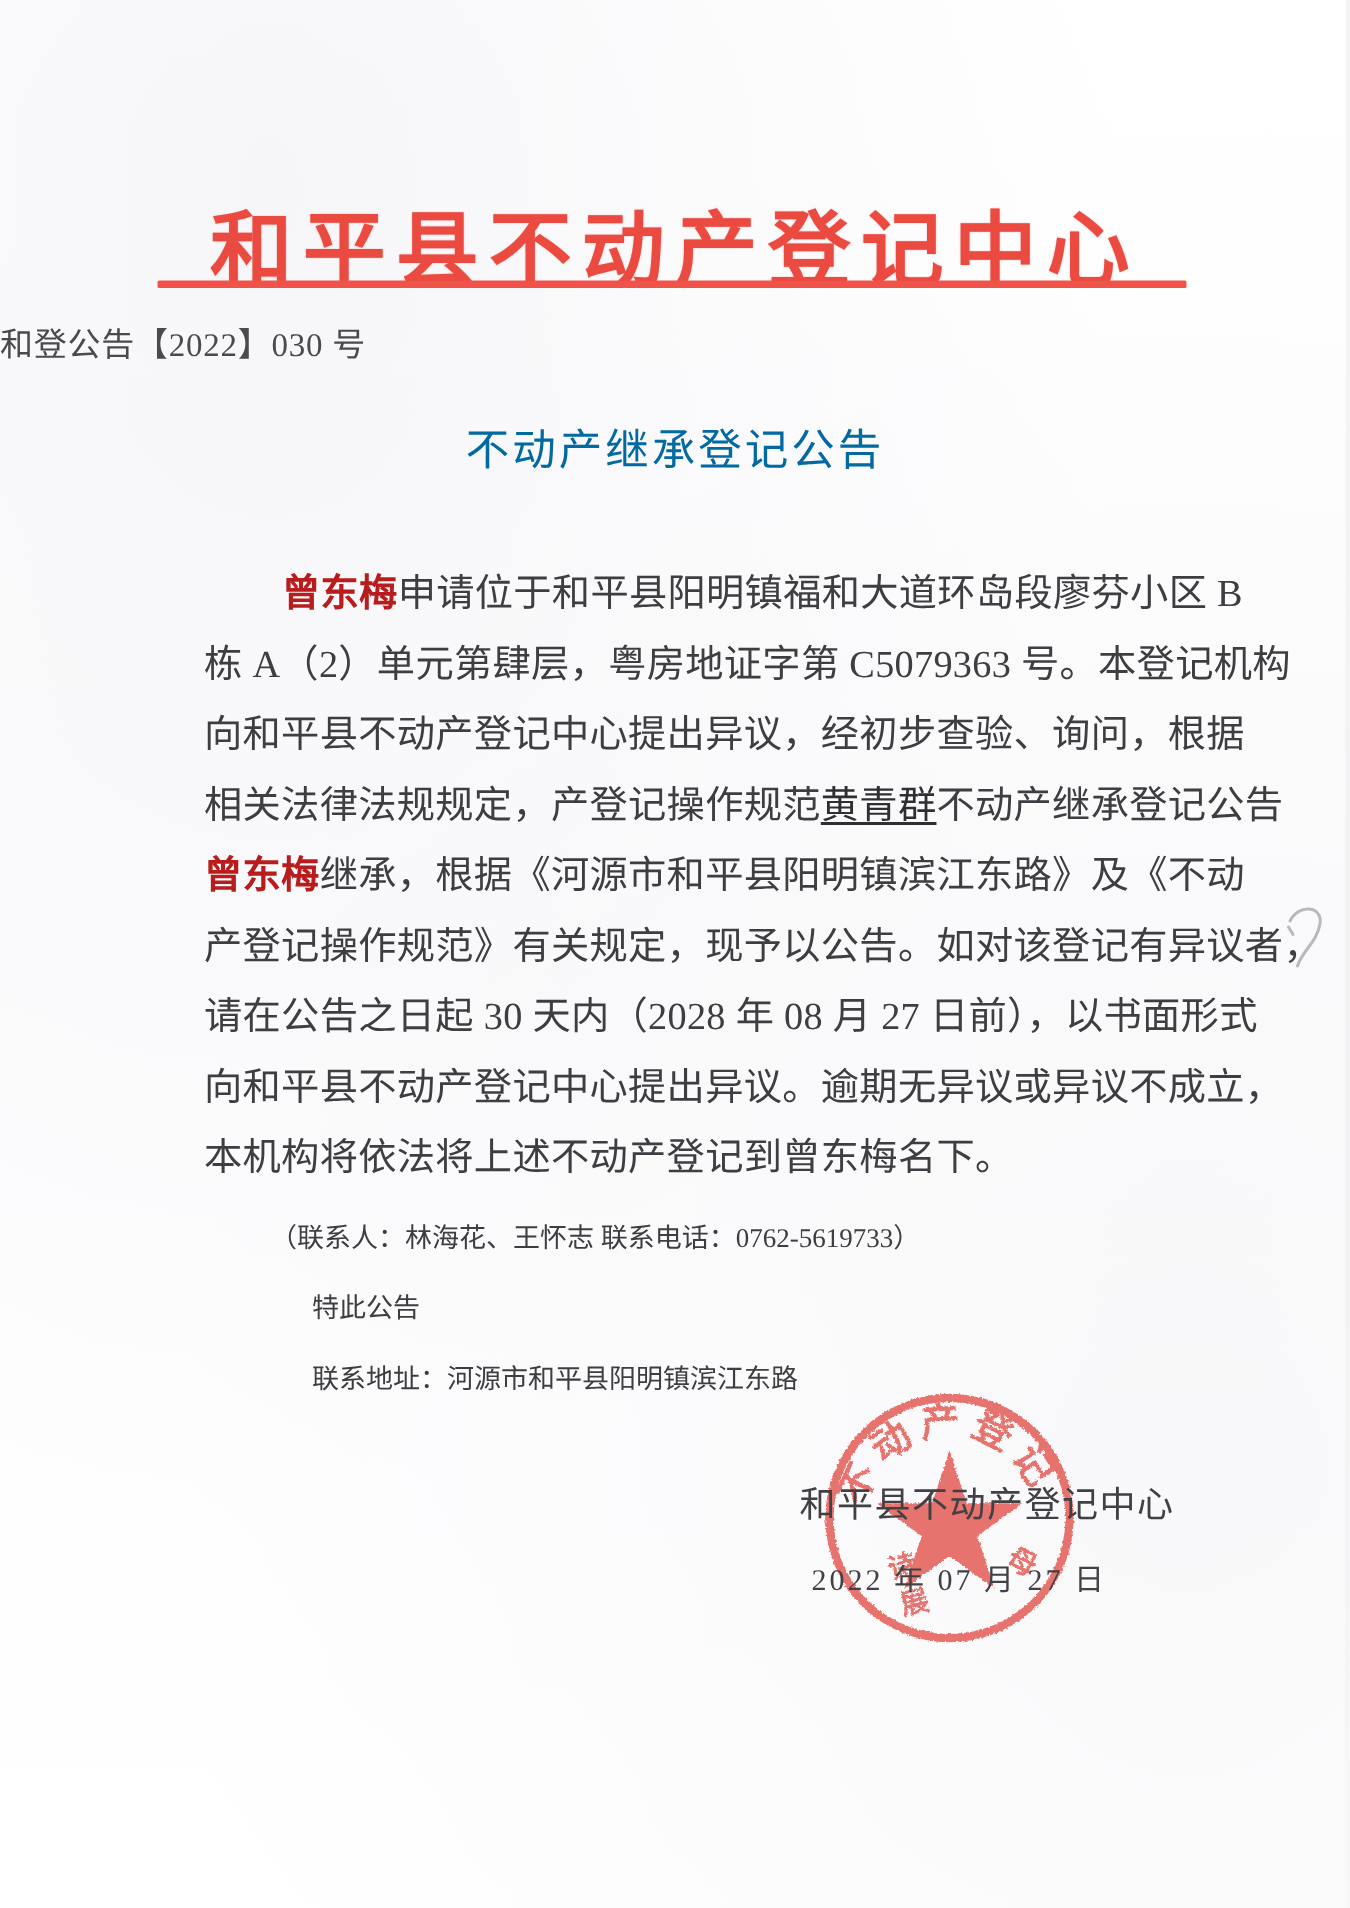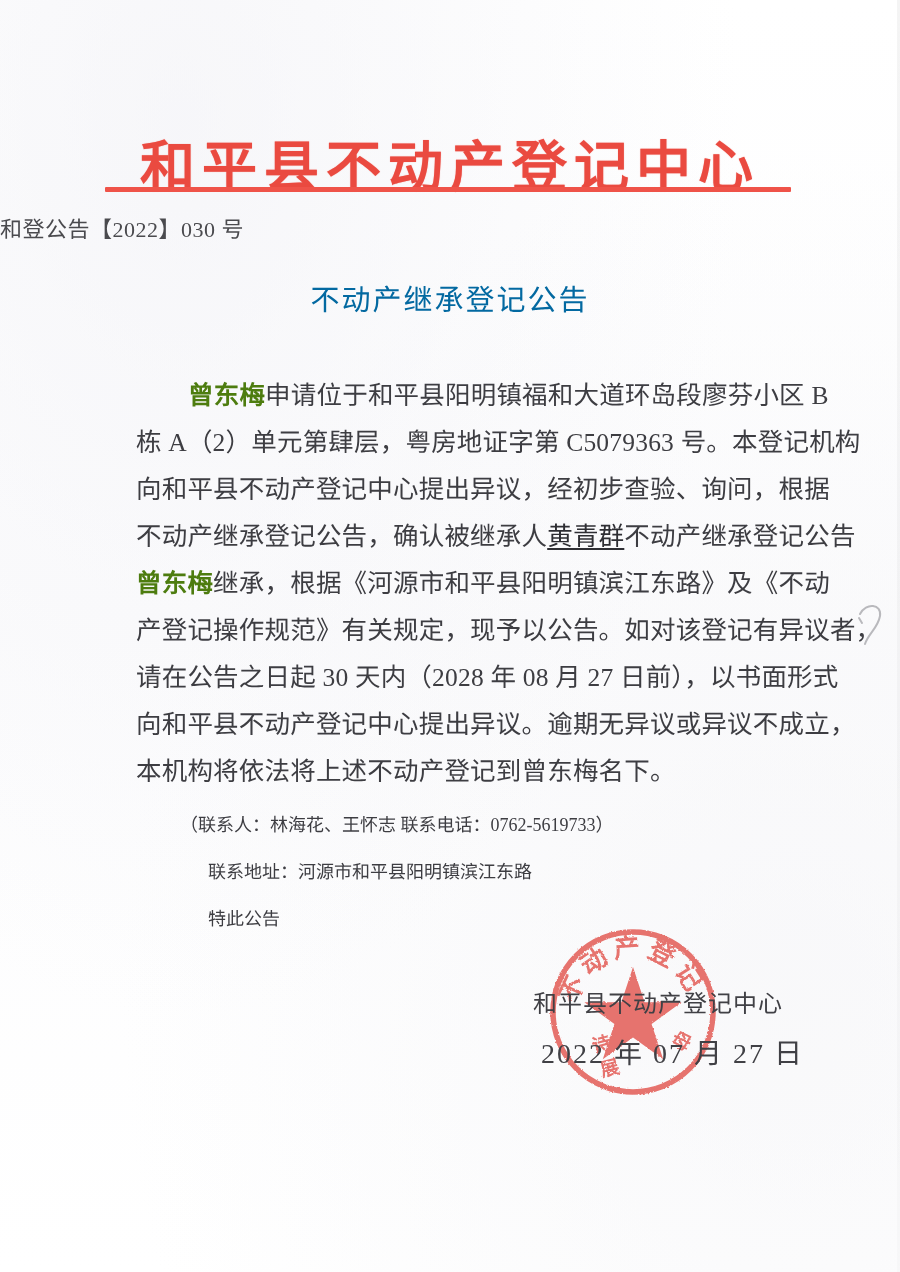--- a/index.html
+++ b/index.html
@@ -98,21 +98,21 @@
     height: 47px;
     line-height: 47px;
     font-size: 25.5px;
     color: #3d3d42;
     letter-spacing: 0.2px;
     white-space: nowrap;
   }
   .body-line.indent { padding-left: 52px; }
   .emph {
     font-weight: bold;
-    color: #4d7c0f;
+    color: #b91c1c;
   }
   .emph-underline {
     font-weight: normal;
     color: #2e2e33;
     text-decoration: underline;
     text-underline-offset: 3px;
   }
 
   
   .contact-block {
@@ -139,21 +139,21 @@
     width: 300px;
   }
   .sign-org {
     font-size: 24px;
     color: #404045;
     letter-spacing: 1px;
     white-space: nowrap;
     line-height: 32px;
   }
   .sign-date {
-    font-size: 28px;
+    font-size: 20px;
     color: #404045;
     letter-spacing: 2px;
     white-space: nowrap;
     line-height: 32px;
     margin-top: 18px;
     padding-left: 8px;
   }
 
   
   .seal {
@@ -187,32 +187,32 @@
   <div class="masthead-rule"></div>
 
   <div class="doc-number">和登公告【2022】030 号</div>
 
   <div class="doc-title">不动产继承登记公告</div>
 
   <div class="body-block" id="body-block">
       <div class="body-line indent"><span class="emph">曾东梅</span><span>申请位于和平县阳明镇福和大道环岛段廖芬小区 B</span></div>
       <div class="body-line"><span>栋 A（2）单元第肆层，粤房地证字第 C5079363 号。本登记机构</span></div>
       <div class="body-line"><span>向和平县不动产登记中心提出异议，经初步查验、询问，根据</span></div>
-      <div class="body-line"><span>不动产继承登记公告，确认被继承人</span><span class="emph-underline">黄青群</span><span>不动产继承登记公告</span></div>
+      <div class="body-line"><span>相关法律法规规定，产登记操作规范</span><span class="emph-underline">黄青群</span><span>不动产继承登记公告</span></div>
       <div class="body-line"><span class="emph">曾东梅</span><span>继承，根据《河源市和平县阳明镇滨江东路》及《不动</span></div>
       <div class="body-line"><span>产登记操作规范》有关规定，现予以公告。如对该登记有异议者，</span></div>
       <div class="body-line"><span>请在公告之日起 30 天内（2028 年 08 月 27 日前），以书面形式</span></div>
       <div class="body-line"><span>向和平县不动产登记中心提出异议。逾期无异议或异议不成立，</span></div>
       <div class="body-line"><span>本机构将依法将上述不动产登记到曾东梅名下。</span></div>
     </div>
 
   <div class="contact-block">
     <div class="contact-line pad-1">（联系人：林海花、王怀志  联系电话：0762-5619733）</div>
+    <div class="contact-line pad-2">特此公告</div>
     <div class="contact-line pad-2">联系地址：河源市和平县阳明镇滨江东路</div>
-    <div class="contact-line pad-2">特此公告</div>
   </div>
 
   <div class="seal">
     <svg width="174" height="174" viewBox="0 0 174 174" aria-hidden="true">
       <defs>
         <path id="sealArc" d="M 30,94 A 58,58 0 0 1 146,86" fill="none"></path>
         <filter id="rough">
           <feTurbulence type="fractalNoise" baseFrequency="0.55" numOctaves="3" seed="7" result="n"></feTurbulence>
           <feDisplacementMap in="SourceGraphic" in2="n" scale="2.4" xChannelSelector="R" yChannelSelector="G"></feDisplacementMap>
         </filter>

